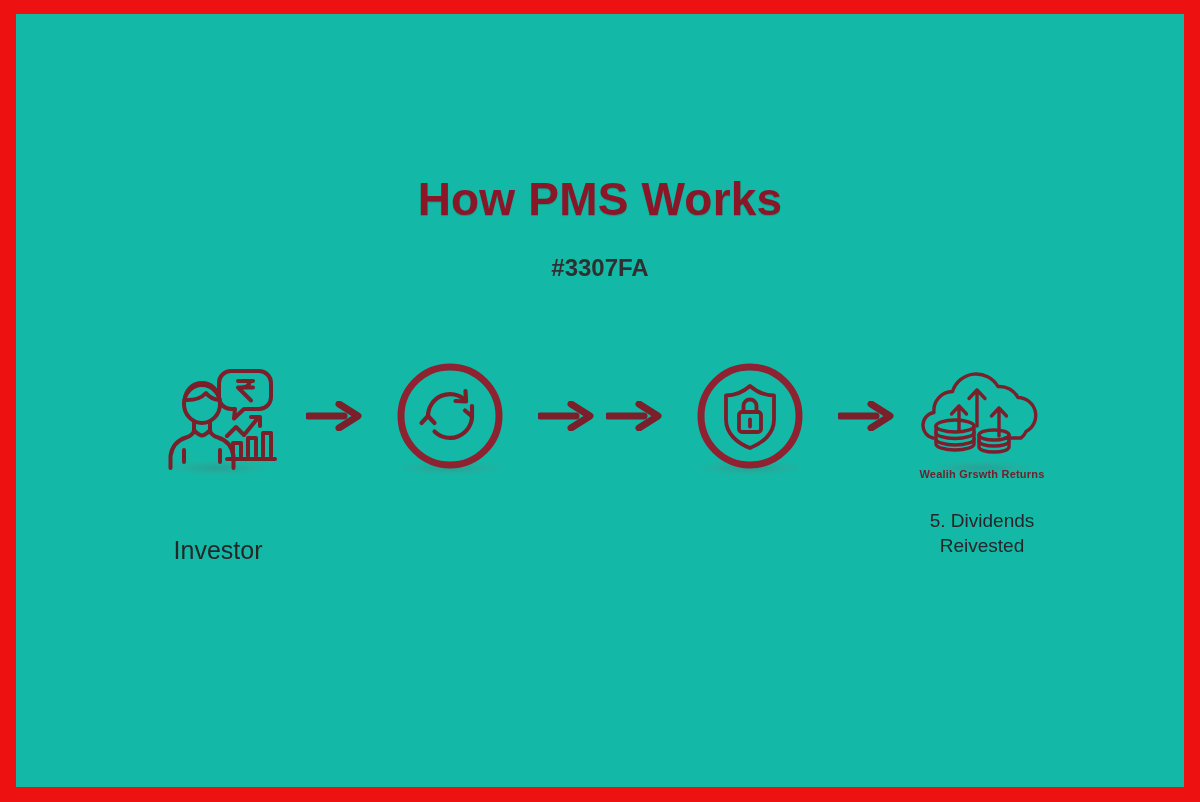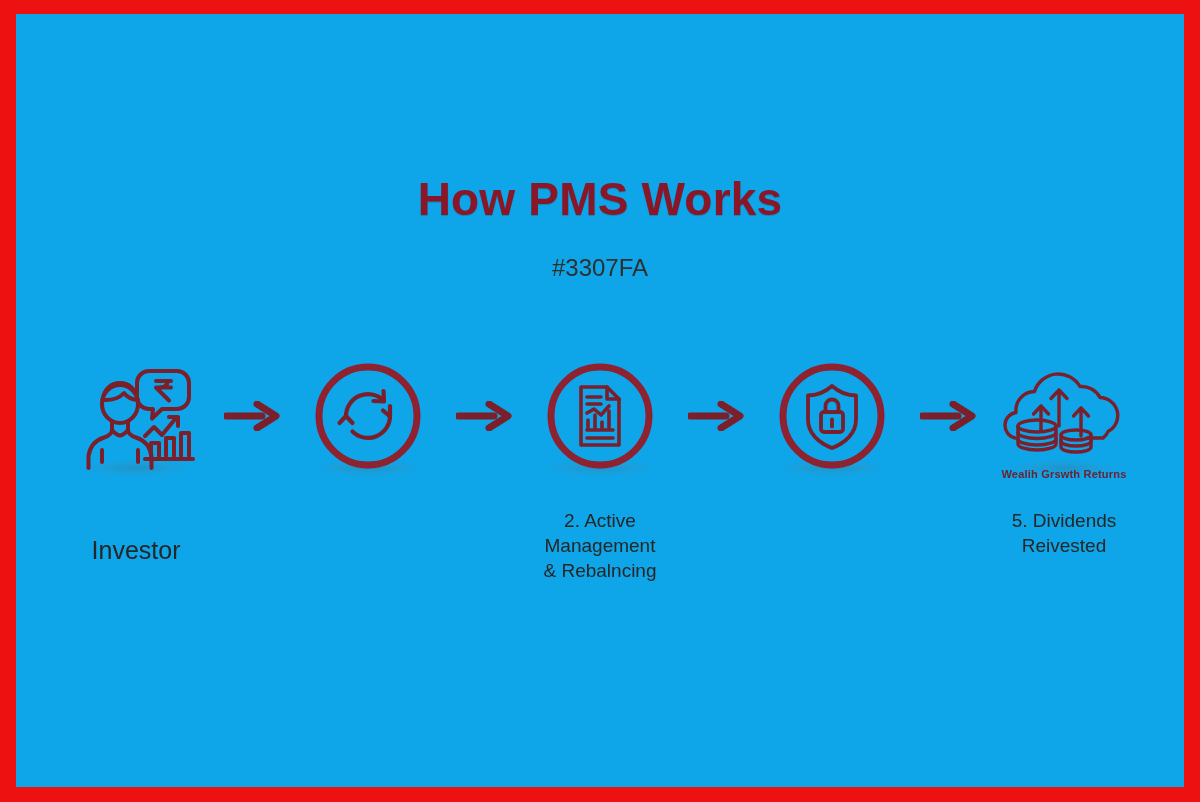--- a/index.html
+++ b/index.html
@@ -20,21 +20,21 @@
     height: 802px;
     background: #ee1111;
     box-sizing: border-box;
     padding: 14px 16px 15px 16px;
   }
 
   #canvas {
     position: relative;
     width: 100%;
     height: 100%;
-    background: #0ea5e9;
+    background: #14b8a6;
     overflow: hidden;
   }
 
   
   .title {
     position: absolute;
     top: 158px;
     left: 0;
     width: 100%;
     text-align: center;
@@ -44,21 +44,21 @@
     letter-spacing: 0.2px;
     text-shadow: 0 1px 1px rgba(0,0,0,0.18);
   }
   .subtitle {
     position: absolute;
     top: 240px;
     left: 0;
     width: 100%;
     text-align: center;
     font-size: 24px;
-    font-weight: 400;
+    font-weight: 700;
     color: #2f2f2f;
   }
 
   
   .flow {
     position: absolute;
     top: 336px;
     left: 0;
     width: 100%;
     display: flex;
@@ -200,40 +200,20 @@
         </div>
       </div>
 
       <div class="arrow">
         <svg width="56" height="30" viewBox="0 0 56 30">
           <path d="M2 15 h36" stroke="#7b1f2b" stroke-width="7" stroke-linecap="round" fill="none"></path>
           <path d="M33 3 L52 15 L33 27" stroke="#7b1f2b" stroke-width="7" stroke-linecap="round" stroke-linejoin="round" fill="none"></path>
         </svg>
       </div>
 
-      <div class="step">
-        <div class="icon-wrap">
-          <div class="icon-shadow"></div>
-          <svg class="icon-svg" width="112" height="112" viewBox="0 0 112 112">
-            <circle cx="56" cy="56" r="49" fill="none" stroke="#8e2230" stroke-width="7"></circle>
-            <g fill="none" stroke="#7b1f2b" stroke-width="3.6" stroke-linecap="round" stroke-linejoin="round">
-              <path d="M37 27 h26 l12 12 v46 h-38 Z"></path>
-              <path d="M63 27 v12 h12"></path>
-              <path d="M43 37 h14 M43 44 h14"></path>
-              <path d="M43 78 h26"></path>
-              <path d="M43 70 h26"></path>
-              <path d="M44 68 v-8 M51 68 v-13 M58 68 v-6 M65 68 v-17"></path>
-              <path d="M43 53 l7 -4 l7 6 l8 -9"></path>
-            </g>
-          </svg>
-        </div>
-        <div class="caption">2. Active
-Management
-&amp; Rebalncing</div>
-      </div>
 
       <div class="arrow">
         <svg width="56" height="30" viewBox="0 0 56 30">
           <path d="M2 15 h36" stroke="#7b1f2b" stroke-width="7" stroke-linecap="round" fill="none"></path>
           <path d="M33 3 L52 15 L33 27" stroke="#7b1f2b" stroke-width="7" stroke-linecap="round" stroke-linejoin="round" fill="none"></path>
         </svg>
       </div>
 
       <div class="step">
         <div class="icon-wrap">

